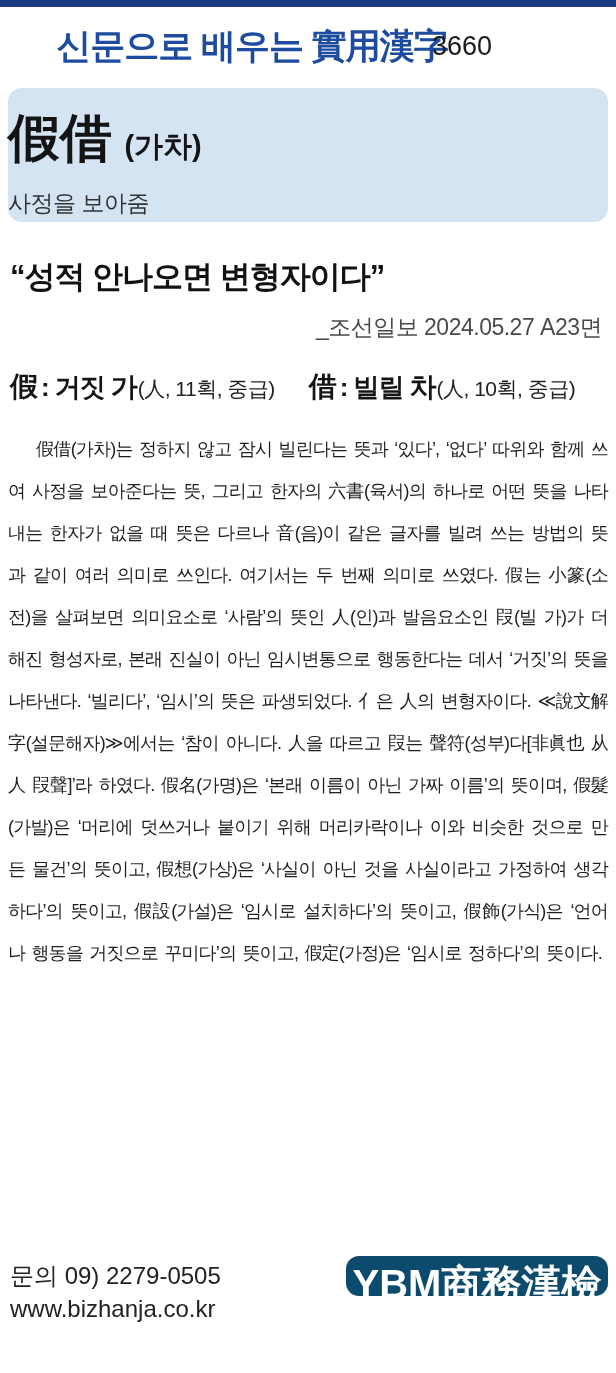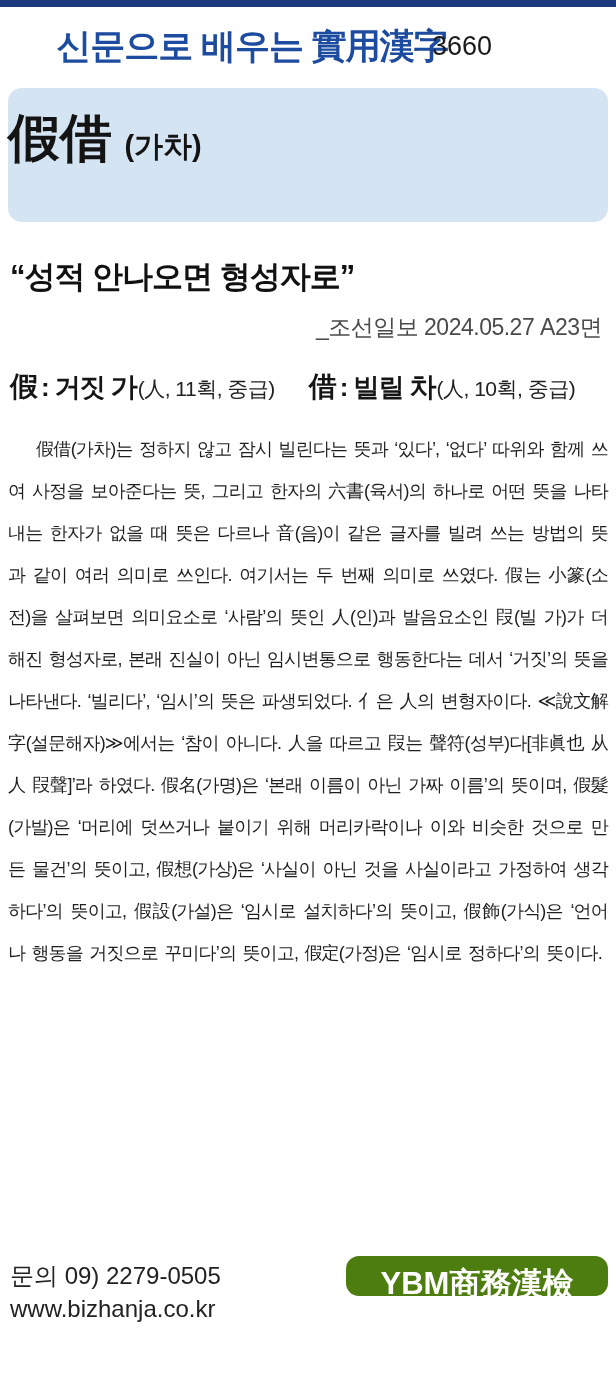--- a/index.html
+++ b/index.html
@@ -169,23 +169,23 @@
     height: 36px;
     background: #e7e7e7;
     color: #222222;
     font-size: 20px;
     letter-spacing: -0.5px;
     text-align: center;
     line-height: 36px;
   }
   .badge-bottom {
     height: 40px;
-    background: #4d7c0f;
+    background: #0c4a6e;
     color: #ffffff;
-    font-size: 31px;
+    font-size: 40px;
     font-weight: bold;
     text-align: center;
     line-height: 56px;
     letter-spacing: 0px;
   }
 </style>
 </head>
 <body>
 
 <div class="page">
@@ -195,23 +195,24 @@
   <div class="header">
     <h1 class="title">신문으로 배우는 實用漢字</h1>
     <span class="issue">3660</span>
   </div>
 
   <div class="word-card">
     <div class="word-line">
       <span class="hanja-big">假借</span>
       <span class="reading">(가차)</span>
     </div>
-  </div>
-
-  <div class="headline">“성적 안나오면 형성자로”</div>
+    <div class="meaning">사정을 보아줌</div>
+  </div>
+
+  <div class="headline">“성적 안나오면 변형자이다”</div>
   <div class="source">_조선일보 2024.05.27 A23면</div>
 
   <div class="defs">
     <span class="def"><span class="def-hanja">假</span><span class="def-colon">:</span><span class="def-gloss">거짓</span><span class="def-reading">가</span><span class="def-detail">(人, 11획, 중급)</span></span><span class="def"><span class="def-hanja">借</span><span class="def-colon">:</span><span class="def-gloss">빌릴</span><span class="def-reading">차</span><span class="def-detail">(人, 10획, 중급)</span></span>
   </div>
 
   <p class="body-text">假借(가차)는 정하지 않고 잠시 빌린다는 뜻과 ‘있다’, ‘없다’ 따위와 함께 쓰여 사정을 보아준다는 뜻, 그리고 한자의 六書(육서)의 하나로 어떤 뜻을 나타내는 한자가 없을 때 뜻은 다르나 音(음)이 같은 글자를 빌려 쓰는 방법의 뜻과 같이 여러 의미로 쓰인다. 여기서는 두 번째 의미로 쓰였다. 假는 小篆(소전)을 살펴보면 의미요소로 ‘사람’의 뜻인 人(인)과 발음요소인 叚(빌 가)가 더해진 형성자로, 본래 진실이 아닌 임시변통으로 행동한다는 데서 ‘거짓’의 뜻을 나타낸다. ‘빌리다’, ‘임시’의 뜻은 파생되었다. 亻은 人의 변형자이다. ≪說文解字(설문해자)≫에서는 ‘참이 아니다. 人을 따르고 叚는 聲符(성부)다[非眞也 从人 叚聲]’라 하였다. 假名(가명)은 ‘본래 이름이 아닌 가짜 이름’의 뜻이며, 假髮(가발)은 ‘머리에 덧쓰거나 붙이기 위해 머리카락이나 이와 비슷한 것으로 만든 물건’의 뜻이고, 假想(가상)은 ‘사실이 아닌 것을 사실이라고 가정하여 생각하다’의 뜻이고, 假設(가설)은 ‘임시로 설치하다’의 뜻이고, 假飾(가식)은 ‘언어나 행동을 거짓으로 꾸미다’의 뜻이고, 假定(가정)은 ‘임시로 정하다’의 뜻이다.</p>
 
   <div class="footer">
     <div class="footer-left">

